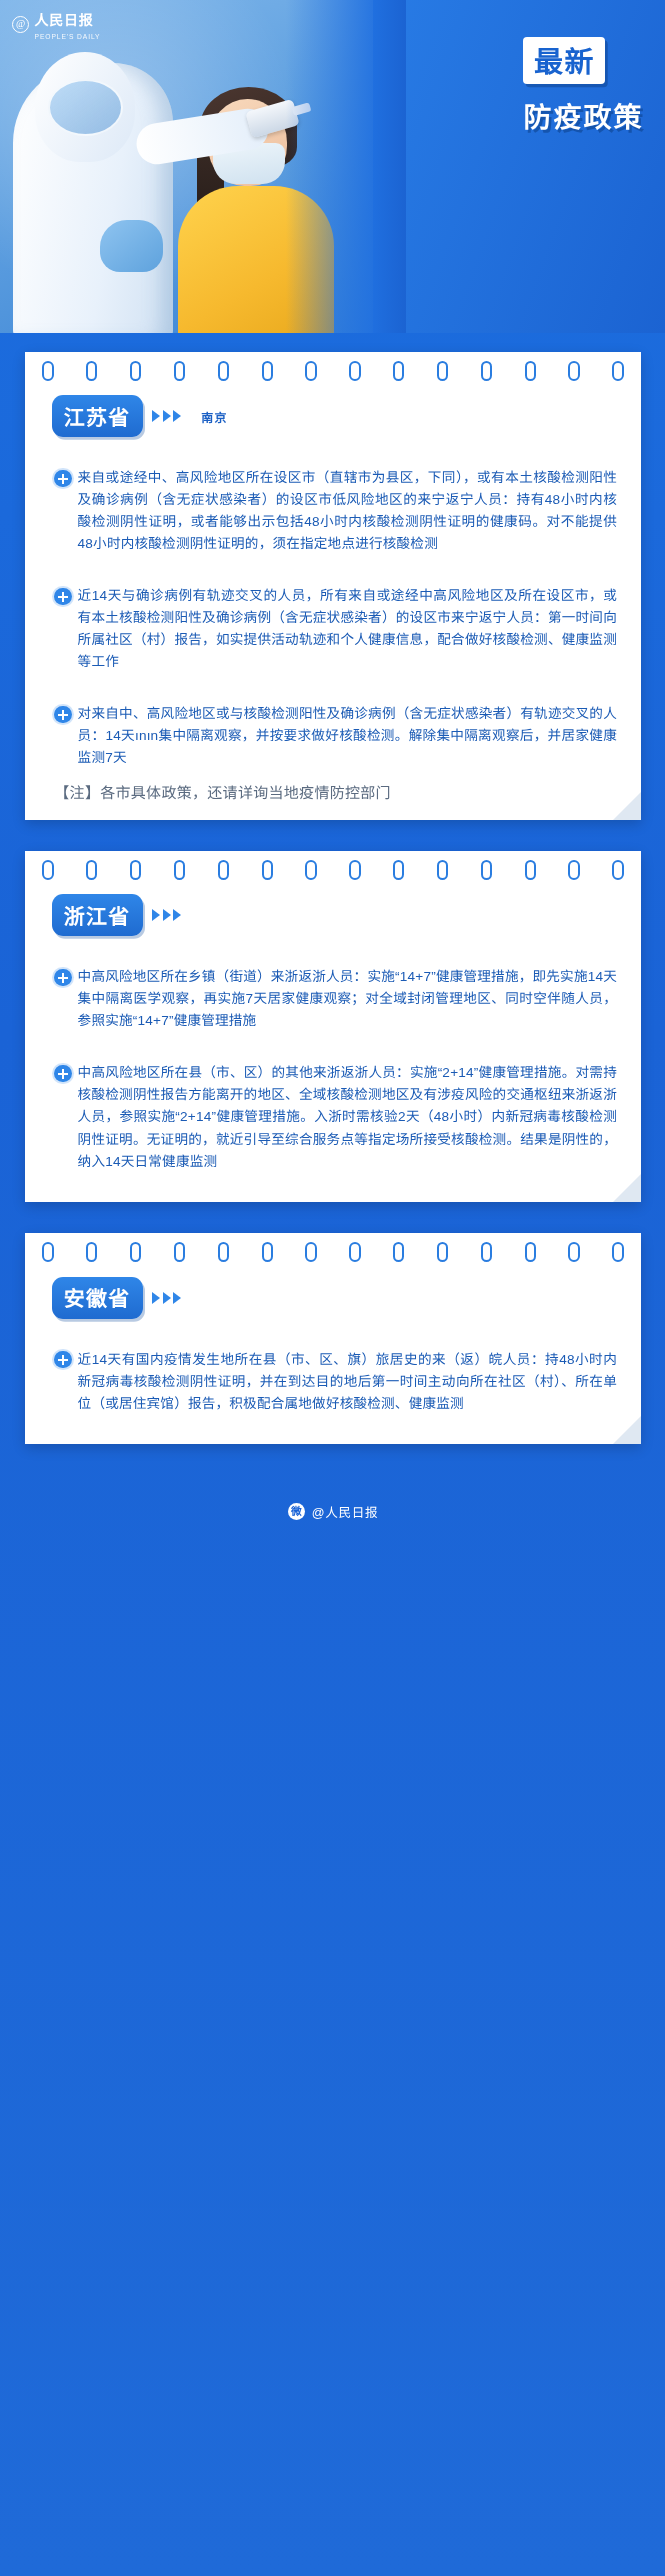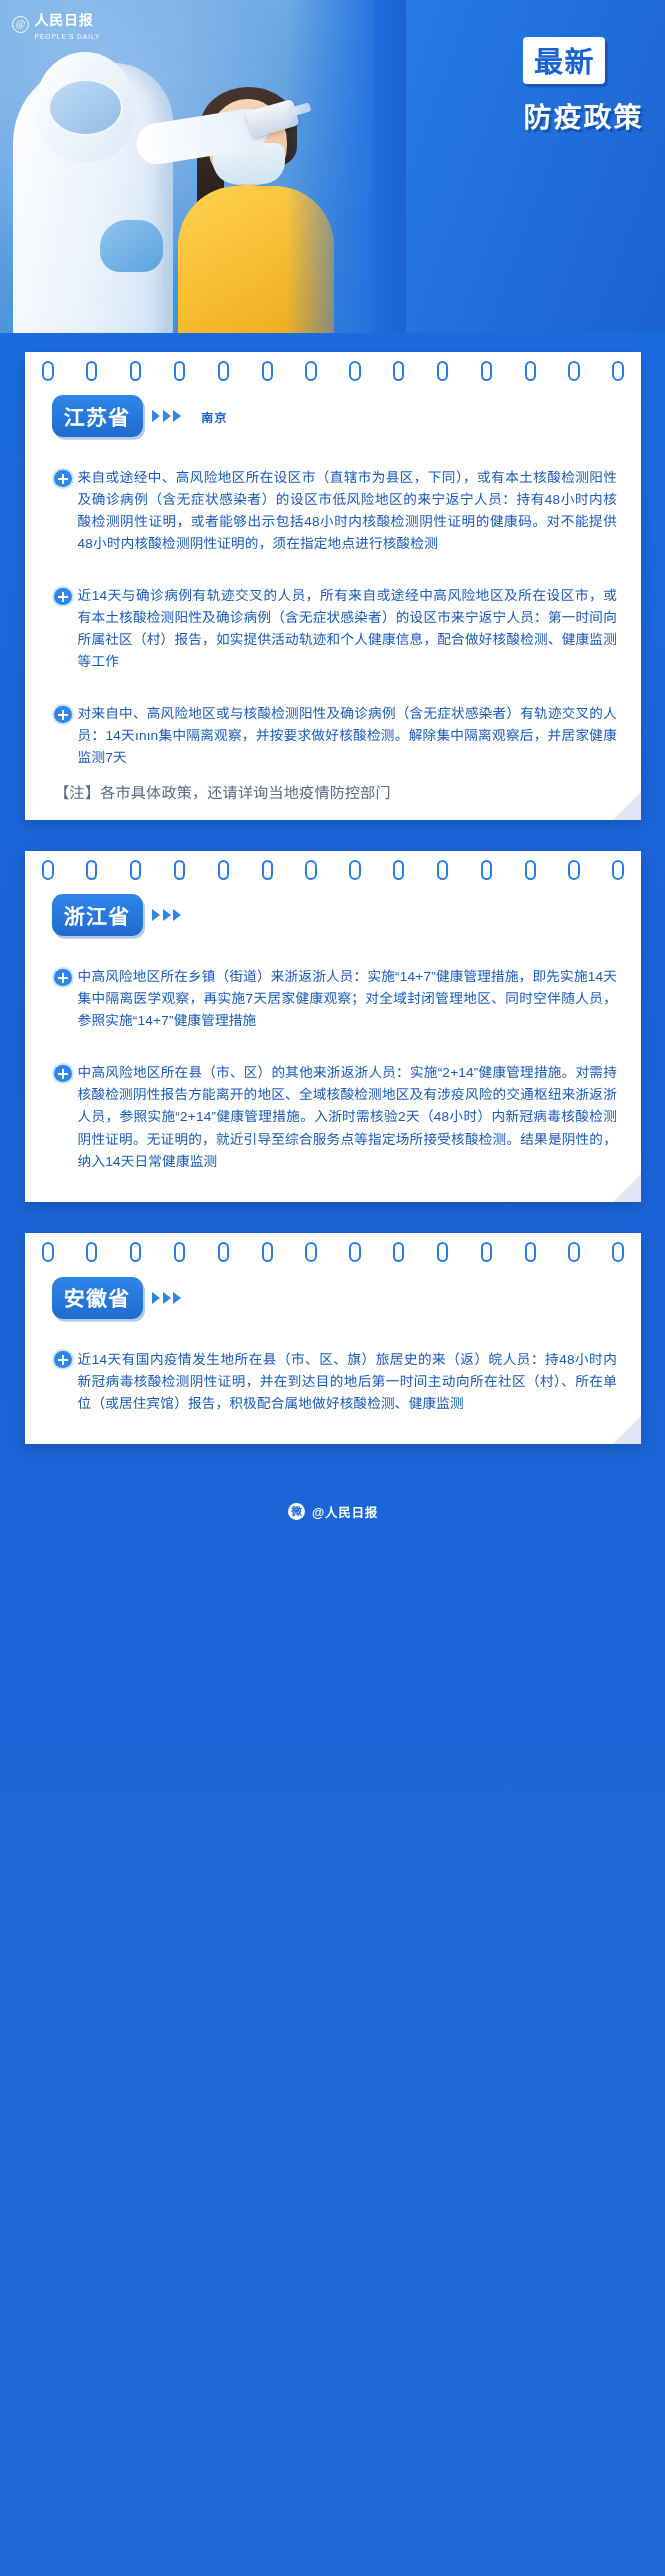--- a/index.html
+++ b/index.html
@@ -250,21 +250,21 @@
   .footer {
     height: 73px;
     display: flex; align-items: center; justify-content: center;
     gap: 6.7px;
   }
   .wb-icon {
     width: 17.3px; height: 17.3px; border-radius: 50%;
     background: #ffffff; color: #1a63d6;
     font-size: 10.7px; line-height: 17.3px; text-align: center; font-weight: bold;
   }
-  .footer-text { color: #ffffff; font-size: 12.6px; letter-spacing: 0.7px; font-weight: bold; }
+  .footer-text { color: #ffffff; font-size: 12.6px; letter-spacing: 0.7px; }
 </style>
 </head>
 <body>
 
 <div class="page">
 
   <div class="header">
     <div class="hdr-photo">
       <div class="medic-body"></div>
       <div class="medic-hood"></div>

